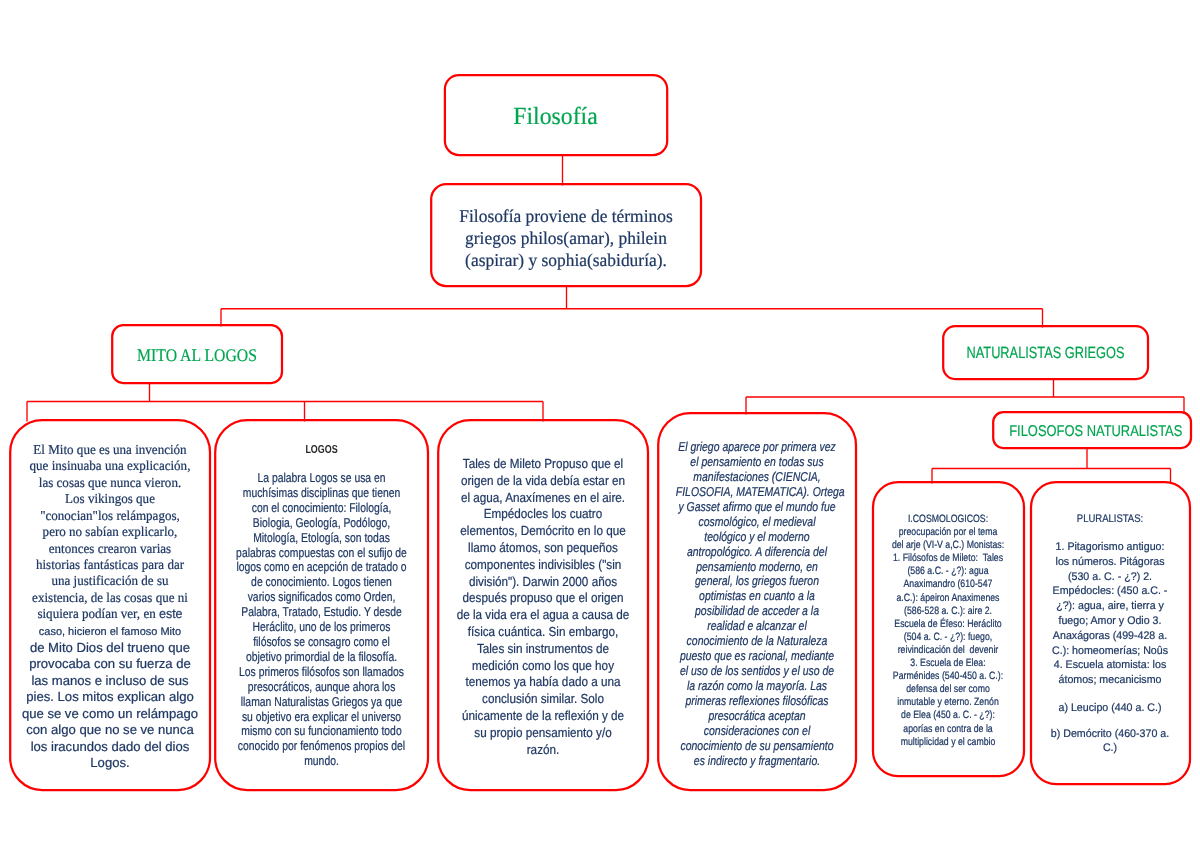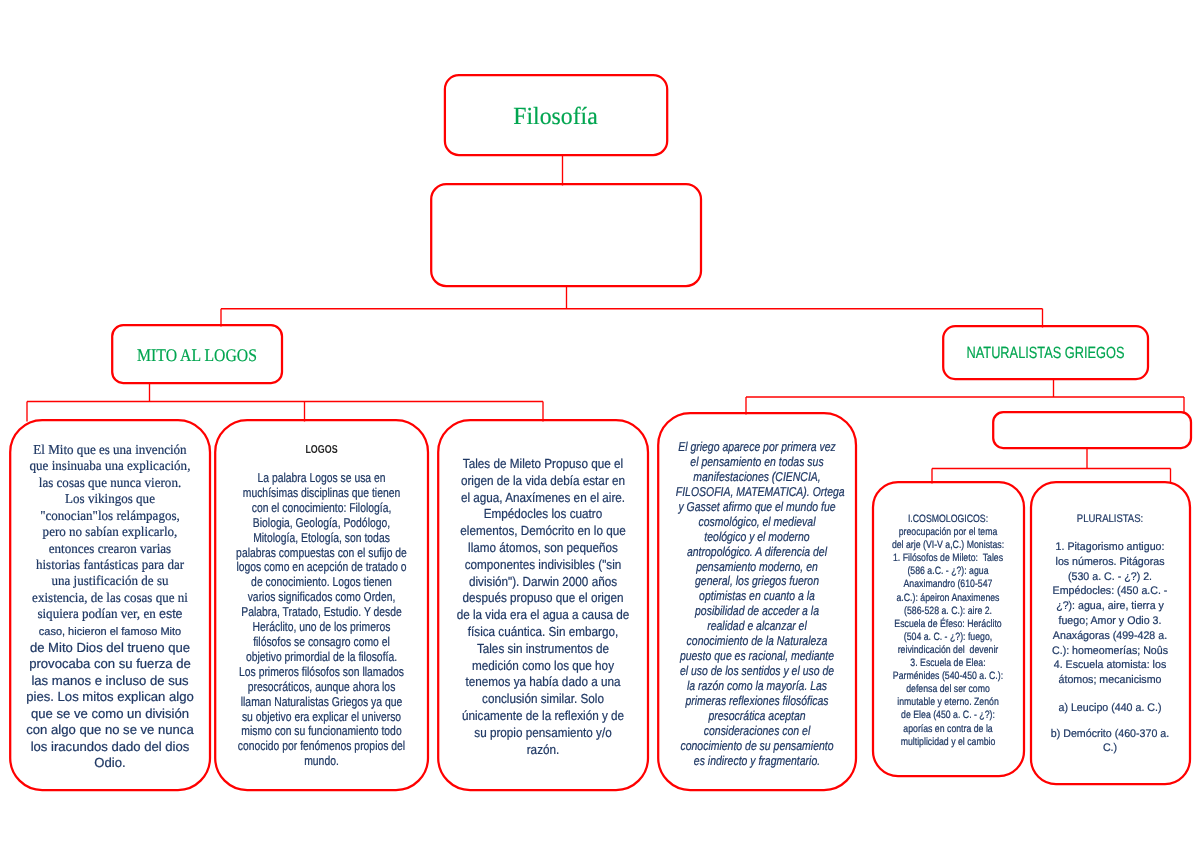--- a/index.html
+++ b/index.html
@@ -69,55 +69,68 @@
     <rect x="873.0" y="482.2" width="151.0" height="293.8" rx="25" ry="25"></rect>
     <rect x="1031.0" y="482.2" width="159.0" height="301.8" rx="25" ry="25"></rect>
   </g>
 </svg>
 
 <div class="node" id="n-root">
   <div class="tblock hd-serif" style="top:29px;font-size:24.6px;line-height:28px">
     <span class="ln" style="transform:scaleX(0.965);font-size:24.6px">Filosofía</span>
   </div>
 </div>
+<div class="node" id="n-etym">
+<div class="tblock bd-serif" style="top:23px;font-size:18px;line-height:21.8px;">
+  <span class="ln" style="transform:scaleX(0.968);font-size:18px">Filosofía proviene de términos</span>
+  <span class="ln" style="transform:scaleX(0.968);font-size:18px">griegos philos(amar), philein</span>
+  <span class="ln" style="transform:scaleX(0.968);font-size:18px">(aspirar) y sophia(sabiduría).</span>
+</div>
+
+</div>
 
 <div class="node" id="n-left">
   <div class="tblock hd-serif" style="top:20px;font-size:17.8px;line-height:22px">
     <span class="ln" style="transform:scaleX(0.886);font-size:17.8px">MITO AL LOGOS</span>
   </div>
 </div>
 
 <div class="node" id="n-right">
   <div class="tblock hd-sans" style="top:18px;font-size:16.2px;line-height:20px">
     <span class="ln" style="transform:scaleX(0.79);font-size:16.2px">NATURALISTAS GRIEGOS</span>
   </div>
 </div>
 
+<div class="node" id="n-rightsub">
+  <div class="tblock hd-sans" style="top:10.5px;font-size:15.6px;line-height:19px">
+    <span class="ln" style="transform:scaleX(0.828);font-size:15.6px">FILOSOFOS NATURALISTAS</span>
+  </div>
+</div>
 <div class="node" id="c-mito">
   <div class="tblock" style="top:23px;line-height:16.42px;font-size:13.7px">
     <span class="ln bd-serif" style="font-size:13.7px;transform:scaleX(0.953)"><span class="bd-serif" style="font-size:13.7px">El Mito que es una invención</span></span>
     <span class="ln bd-serif" style="font-size:13.7px;transform:scaleX(0.953)"><span class="bd-serif" style="font-size:13.7px">que insinuaba una explicación,</span></span>
     <span class="ln bd-serif" style="font-size:13.7px;transform:scaleX(0.953)"><span class="bd-serif" style="font-size:13.7px">las cosas que nunca vieron.</span></span>
     <span class="ln bd-serif" style="font-size:13.7px;transform:scaleX(0.953)"><span class="bd-serif" style="font-size:13.7px">Los vikingos que</span></span>
     <span class="ln bd-serif" style="font-size:13.7px;transform:scaleX(0.953)"><span class="bd-serif" style="font-size:13.7px">"conocian"los relámpagos,</span></span>
     <span class="ln bd-serif" style="font-size:13.7px;transform:scaleX(0.953)"><span class="bd-serif" style="font-size:13.7px">pero no sabían explicarlo,</span></span>
     <span class="ln bd-serif" style="font-size:13.7px;transform:scaleX(0.953)"><span class="bd-serif" style="font-size:13.7px">entonces crearon varias</span></span>
     <span class="ln bd-serif" style="font-size:13.7px;transform:scaleX(0.953)"><span class="bd-serif" style="font-size:13.7px">historias fantásticas para dar</span></span>
     <span class="ln bd-serif" style="font-size:13.7px;transform:scaleX(0.953)"><span class="bd-serif" style="font-size:13.7px">una justificación de su</span></span>
     <span class="ln bd-serif" style="font-size:13.7px;transform:scaleX(0.953)"><span class="bd-serif" style="font-size:13.7px">existencia, de las cosas que ni</span></span>
     <span class="ln bd-serif" style="font-size:13.7px;transform:scaleX(0.953)"><span class="bd-serif" style="font-size:13.7px">siquiera podían ver, en </span><span class="bd-sans" style="font-size:13.1px">este</span></span>
     <span class="ln bd-sans" style="font-size:13.1px;transform:scaleX(1)"><span class="bd-sans" style="font-size:11px">caso, hicieron el famoso Mito</span></span>
     <span class="ln bd-sans" style="font-size:13.1px;transform:scaleX(1)"><span class="bd-sans" style="font-size:13.1px">de Mito Dios del trueno que</span></span>
     <span class="ln bd-sans" style="font-size:13.1px;transform:scaleX(1)"><span class="bd-sans" style="font-size:13.1px">provocaba con su fuerza de</span></span>
     <span class="ln bd-sans" style="font-size:13.1px;transform:scaleX(1)"><span class="bd-sans" style="font-size:13.1px">las manos e incluso de sus</span></span>
     <span class="ln bd-sans" style="font-size:13.1px;transform:scaleX(1)"><span class="bd-sans" style="font-size:13.1px">pies. Los mitos explican algo</span></span>
-    <span class="ln bd-sans" style="font-size:13.1px;transform:scaleX(1)"><span class="bd-sans" style="font-size:13.1px">que se ve como un división</span></span>
+    <span class="ln bd-sans" style="font-size:13.1px;transform:scaleX(1)"><span class="bd-sans" style="font-size:13.1px">que se ve como un relámpago</span></span>
     <span class="ln bd-sans" style="font-size:13.1px;transform:scaleX(1)"><span class="bd-sans" style="font-size:13.1px">con algo que no se ve nunca</span></span>
     <span class="ln bd-sans" style="font-size:13.1px;transform:scaleX(1)"><span class="bd-sans" style="font-size:13.1px">los iracundos dado del dios</span></span>
-    <span class="ln bd-sans" style="font-size:13.1px;transform:scaleX(1)"><span class="bd-sans" style="font-size:13.1px">Odio.</span></span>
+    <span class="ln bd-sans" style="font-size:13.1px;transform:scaleX(1)"><span class="bd-sans" style="font-size:13.1px">Logos.</span></span>
   </div>
 
 </div>
 <div class="node" id="c-logos">
   <div class="tblock" style="top:24px;font-size:11.6px;line-height:14px;color:#262626;font-weight:bold">
     <span class="ln" style="font-size:11.6px;transform:scaleX(0.77)">LOGOS</span>
   </div>
 
 <div class="tblock bd-sans" style="top:52px;font-size:12.9px;line-height:14.9px;">
   <span class="ln" style="transform:scaleX(0.805);font-size:12.9px">La palabra Logos se usa en</span>

